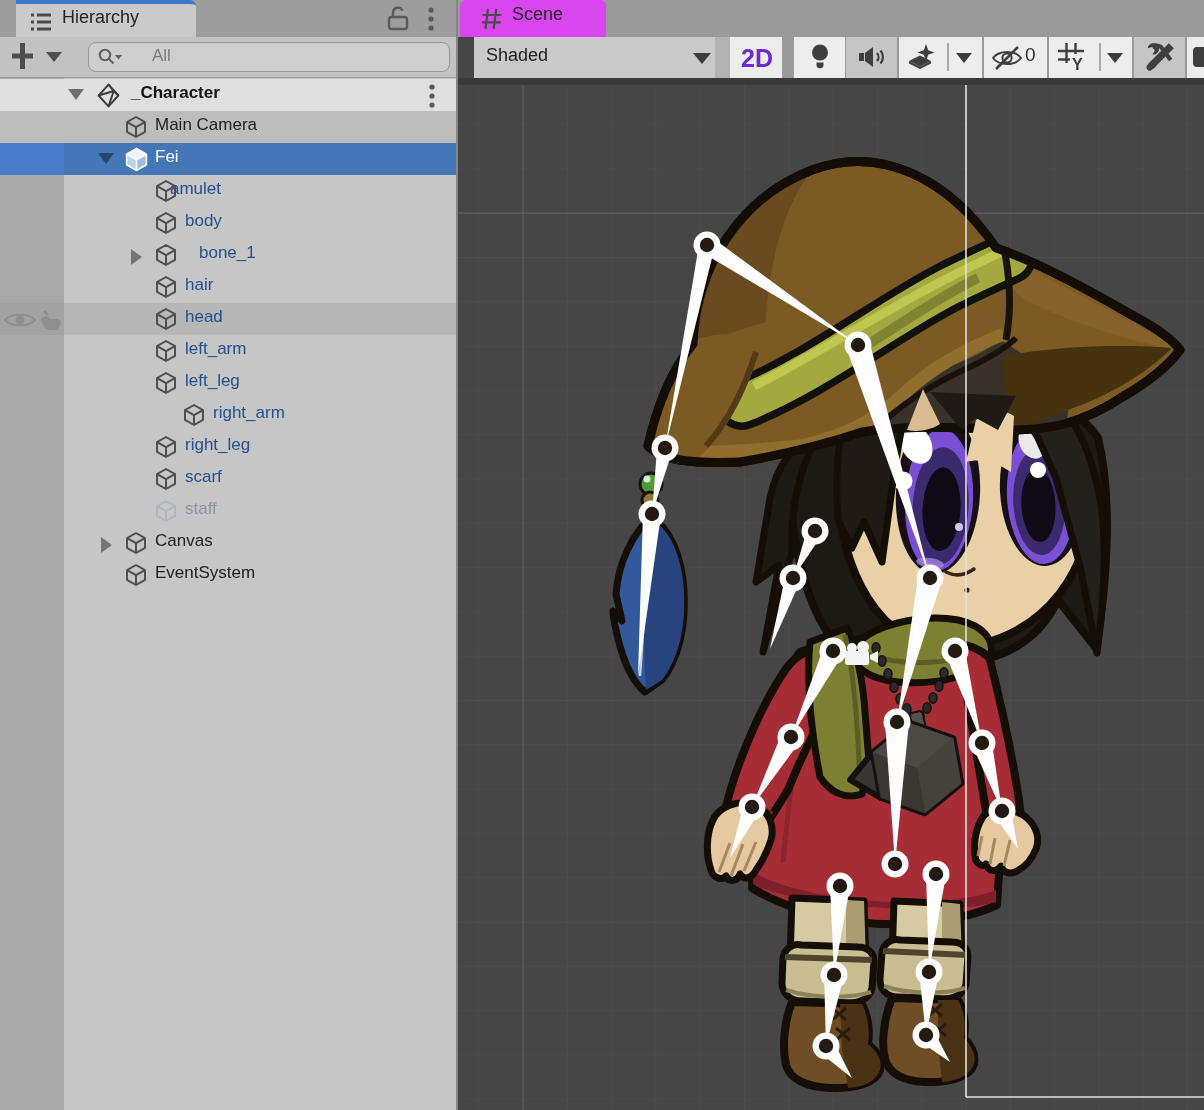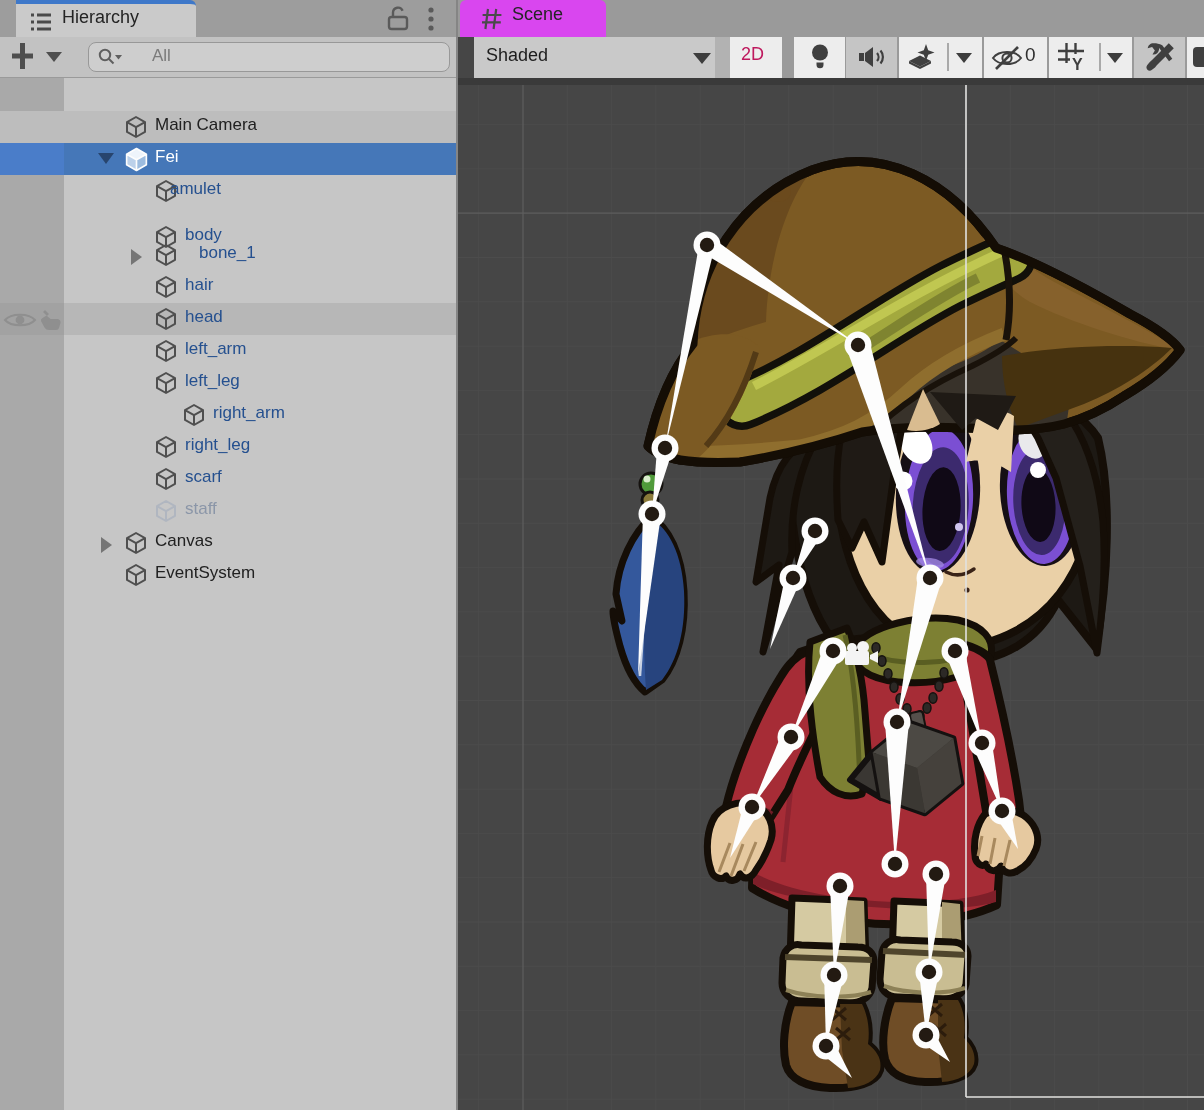--- a/index.html
+++ b/index.html
@@ -56,21 +56,21 @@
         <div class="ttl">Scene</div>
       </div>
     </div>
     <div id="stoolbar">
 <div id="shaded">
           <div class="t">Shaded</div>
           <div class="dd"></div>
         </div>
 <div style="position:absolute;left:241px;top:0;width:15px;height:41px;background:#b2b2b2"></div>
 <div class="sbtn" style="left:256px;width:52px">
-          <div style="position:absolute;left:11px;top:7px;font-size:18px;font-weight:normal;color:#be185d">2D</div>
+          <div style="position:absolute;left:11px;top:7px;font-size:25px;font-weight:bold;color:#6d28d9">2D</div>
         </div>
 <div class="sbtn" style="left:320px;width:51px">
           <svg width="24" height="28" viewBox="0 0 24 28" style="position:absolute;left:14px;top:6px">
             <g fill="#3f3f3f">
               <circle cx="12" cy="9.5" r="8"></circle>
               <path d="M8.5 19.5 h7 v2.2 a3.5 3.5 0 0 1 -7 0 Z"></path>
             </g>
           </svg>
         </div>
 <div class="sbtn off" style="left:372px;width:51px">
@@ -408,20 +408,37 @@
           <g stroke="#5f5f5f" fill="none" stroke-width="2">
             <circle cx="8" cy="8" r="5.2"></circle>
               <path d="M12 12 L16.5 16.5"></path>
           </g>
           <path d="M18 8 L25 8 L21.5 12.5 Z" fill="#5f5f5f"></path>
         </svg>
         <div class="ph">All</div>
       </div>
     </div>
     <div id="tree">
+<div class="row" style="top:1px;background:#dfdfdf;">
+<div class="tri open" style="left:68px;border-top-color:#6e6e6e"></div>
+<svg class="cic" style="left:95px" width="27" height="27" viewBox="0 0 27 27">
+<g stroke="#3c3c3c" stroke-width="1.9" fill="none" stroke-linejoin="round">
+<path d="M13.5 2.6 L23.4 13.5 L13.5 24.4 L3.6 13.5 Z" transform="rotate(0 13.5 13.5)"></path>
+<path d="M13.5 2.6 L18.7 9 L23.4 13.5 M13.5 24.4 L18.7 9 M3.6 13.5 L18.7 9"></path>
+</g>
+          </svg>
+<div class="lbl" style="left:131px;color:#141414;font-weight:bold;">_Character</div>
+<svg width="8" height="26" viewBox="0 0 8 26" style="position:absolute;left:428px;top:4px">
+            <g fill="#5a5a5a">
+              <circle cx="4" cy="4" r="2.6"></circle>
+              <circle cx="4" cy="13" r="2.6"></circle>
+              <circle cx="4" cy="22" r="2.6"></circle>
+            </g>
+          </svg>
+</div>
 <div class="row" style="top:33px;background:#bdbdbd;">
 <svg class="cic" style="left:123px" width="26" height="26" viewBox="0 0 26 26">
 <g stroke="#4f4f4f" stroke-width="2" fill="none" stroke-linejoin="round">
               <path d="M13 3 L22 8.1 L22 17.9 L13 23 L4 17.9 L4 8.1 Z"></path>
               <path d="M4 8.1 L13 13.2 L22 8.1 M13 13.2 L13 23"></path>
             </g>
           </svg>
 <div class="lbl" style="left:155px;color:#212121;">Main Camera</div>
 </div>
 <div class="row" style="top:65px;background:linear-gradient(to right,#4a7dc9 64px,#4577b8 64px);">
@@ -438,21 +455,21 @@
 </div>
 <div class="row" style="top:97px;">
 <svg class="cic" style="left:153px" width="26" height="26" viewBox="0 0 26 26">
 <g stroke="#4f4f4f" stroke-width="2" fill="none" stroke-linejoin="round">
               <path d="M13 3 L22 8.1 L22 17.9 L13 23 L4 17.9 L4 8.1 Z"></path>
               <path d="M4 8.1 L13 13.2 L22 8.1 M13 13.2 L13 23"></path>
             </g>
           </svg>
 <div class="lbl" style="left:170px;color:#25508f;">amulet</div>
 </div>
-<div class="row" style="top:143px;padding-left:43px;">
+<div class="row" style="top:129px;padding-left:43px;">
 <svg class="cic" style="left:153px" width="26" height="26" viewBox="0 0 26 26">
 <g stroke="#4f4f4f" stroke-width="2" fill="none" stroke-linejoin="round">
               <path d="M13 3 L22 8.1 L22 17.9 L13 23 L4 17.9 L4 8.1 Z"></path>
               <path d="M4 8.1 L13 13.2 L22 8.1 M13 13.2 L13 23"></path>
             </g>
           </svg>
 <div class="lbl" style="left:185px;color:#25508f;">body</div>
 </div>
 <div class="row" style="top:161px;">
 <div class="tri closed" style="left:131px"></div>

